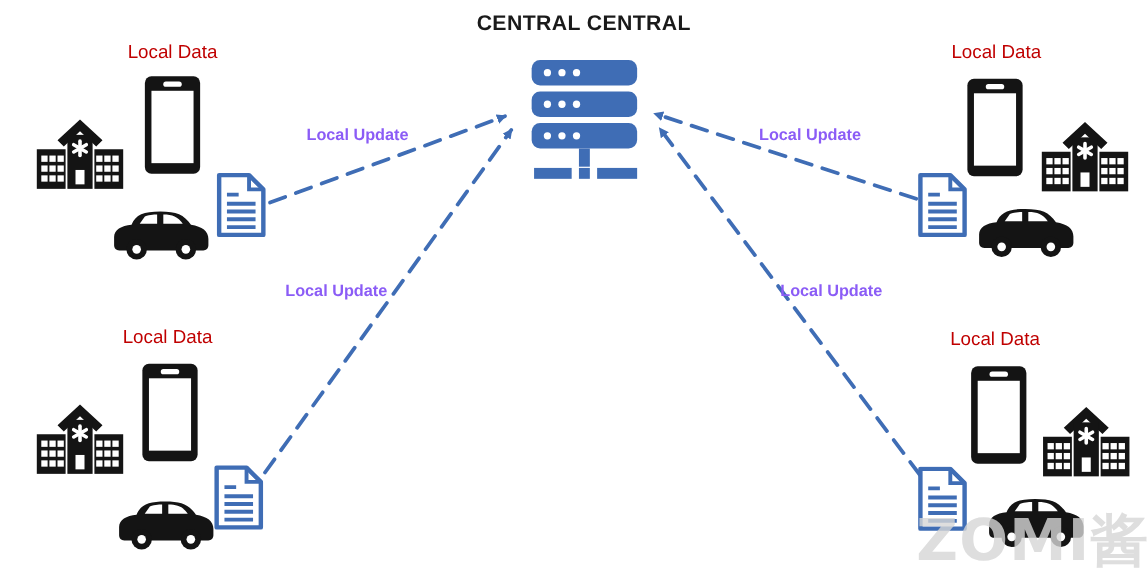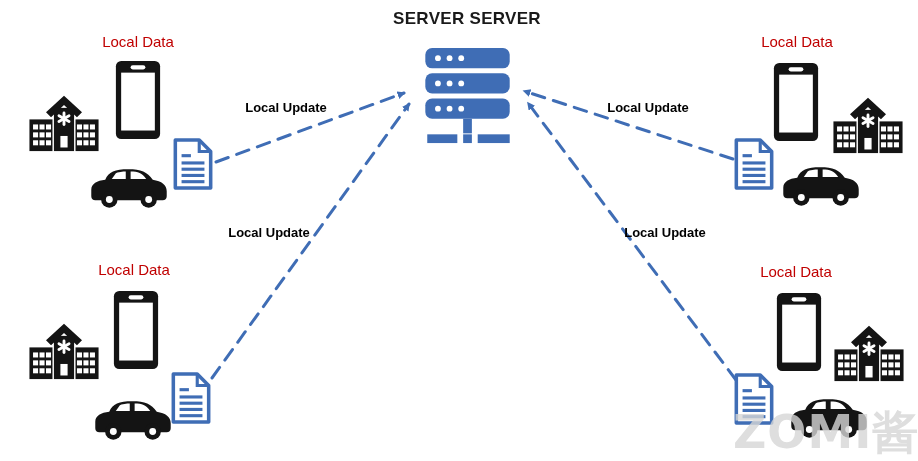--- a/index.html
+++ b/index.html
@@ -20,21 +20,21 @@
     position:absolute;left:467px;top:9px;transform:translateX(-50%);
     font-size:17px;font-weight:bold;color:#1a1a1a;letter-spacing:.3px;white-space:nowrap;
   }
 
   .local-data-label{
     position:absolute;transform:translateX(-50%);
     font-size:15px;font-weight:normal;color:var(--red);white-space:nowrap;
   }
   .local-update-label{
     position:absolute;transform:translateX(-50%);
-    font-size:13px;font-weight:bold;color:#000000;white-space:nowrap;
+    font-size:13px;font-weight:bold;color:#8b5cf6;white-space:nowrap;
   }
 
   .icon{position:absolute;color:var(--ink);}
   .icon.doc{color:var(--blue);}
   .server-icon{position:absolute;left:424px;top:48px;width:88px;height:97px;color:var(--blue);}
 
   
   .hospital-tl{left:28px;top:94px;width:72px;height:58px;}
   .phone-tl{left:114px;top:60px;width:48px;height:80px;}
   .car-tl{left:88px;top:166px;width:82px;height:44px;}
@@ -164,21 +164,21 @@
       <marker id="arrowhead" markerWidth="9" markerHeight="9" refX="6.5" refY="4" orient="auto" markerUnits="userSpaceOnUse">
         <path d="M0,0 L8,4 L0,8 Z"></path>
       </marker>
     </defs>
     <line x1="216" y1="162" x2="404" y2="93" marker-end="url(#arrowhead)"></line>
     <line x1="212" y1="378" x2="409" y2="104" marker-end="url(#arrowhead)"></line>
     <line x1="733" y1="159" x2="524" y2="91" marker-end="url(#arrowhead)"></line>
     <line x1="736" y1="380" x2="528" y2="103" marker-end="url(#arrowhead)"></line>
   </svg>
 
-  <div class="title">SERVER SERVER</div>
+  <div class="title">CENTRAL CENTRAL</div>
   <svg class="server-icon">
       <use href="#sym-server"></use>
     </svg>
 
   <div class="local-update-label" style="left:286px;top:100px;">Local Update</div>
   <div class="local-update-label" style="left:269px;top:225px;">Local Update</div>
   <div class="local-update-label" style="left:648px;top:100px;">Local Update</div>
   <div class="local-update-label" style="left:665px;top:225px;">Local Update</div>
 
   <div class="local-data-label" style="left:138px;top:33px;">Local Data</div>

